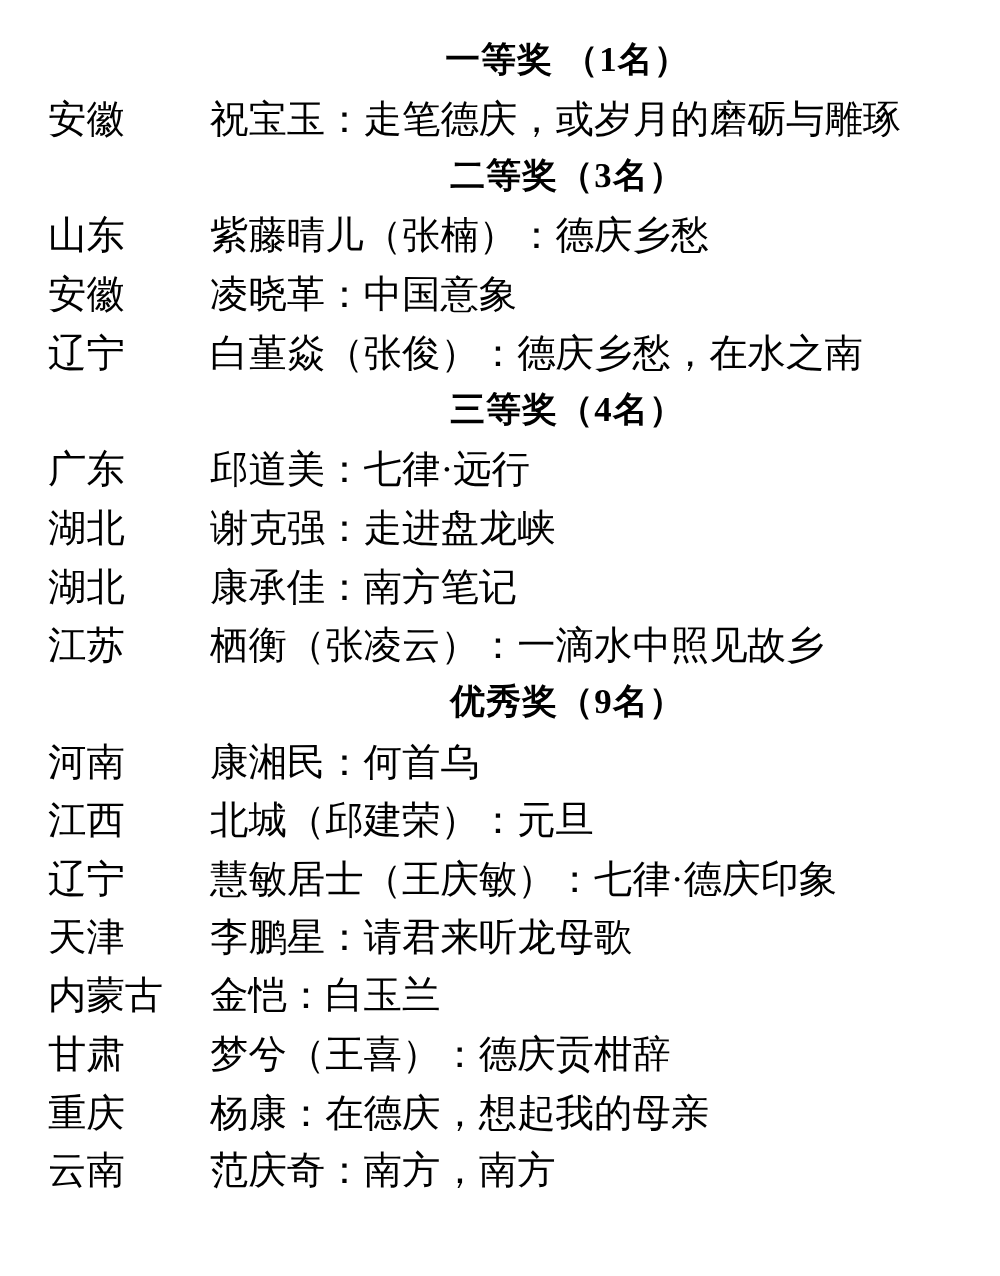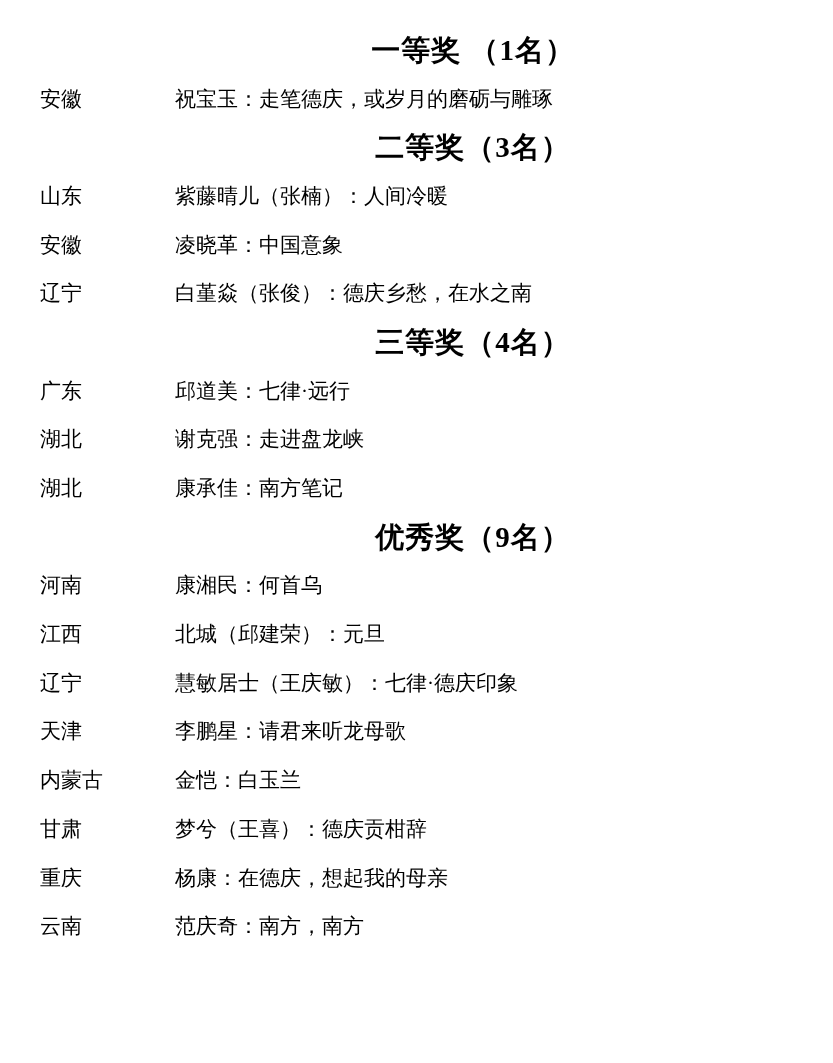--- a/index.html
+++ b/index.html
@@ -15,21 +15,21 @@
     color: #000000;
     box-sizing: border-box;
     padding-top: 26px;
     font-family: "Liberation Serif", "DejaVu Serif", serif;
     overflow: hidden;
   }
   .line {
     height: 48.7px;
     display: flex;
     align-items: center;
-    font-size: 21px;
+    font-size: 32px;
     line-height: 1;
   }
   .heading {
     font-weight: bold;
     font-size: 29px;
     justify-content: center;
     
     padding-left: 113px;
     box-sizing: border-box;
     letter-spacing: 1px;
@@ -56,21 +56,21 @@
 
   <div class="line row">
     <span class="province">安徽</span>
     <span class="entry">祝宝玉：走笔德庆，或岁月的磨砺与雕琢</span>
   </div>
 
   <div class="line heading">二等奖（3名）</div>
 
   <div class="line row">
     <span class="province">山东</span>
-    <span class="entry">紫藤晴儿（张楠）：人间冷暖</span>
+    <span class="entry">紫藤晴儿（张楠）：德庆乡愁</span>
   </div>
   <div class="line row">
     <span class="province">安徽</span>
     <span class="entry">凌晓革：中国意象</span>
   </div>
   <div class="line row">
     <span class="province">辽宁</span>
     <span class="entry">白堇焱（张俊）：德庆乡愁，在水之南</span>
   </div>
 
@@ -80,20 +80,24 @@
     <span class="province">广东</span>
     <span class="entry">邱道美：七律·远行</span>
   </div>
   <div class="line row">
     <span class="province">湖北</span>
     <span class="entry">谢克强：走进盘龙峡</span>
   </div>
   <div class="line row">
     <span class="province">湖北</span>
     <span class="entry">康承佳：南方笔记</span>
+  </div>
+  <div class="line row">
+    <span class="province">江苏</span>
+    <span class="entry">栖衡（张凌云）：一滴水中照见故乡</span>
   </div>
 
   <div class="line heading">优秀奖（9名）</div>
 
   <div class="line row">
     <span class="province">河南</span>
     <span class="entry">康湘民：何首乌</span>
   </div>
   <div class="line row">
     <span class="province">江西</span>

